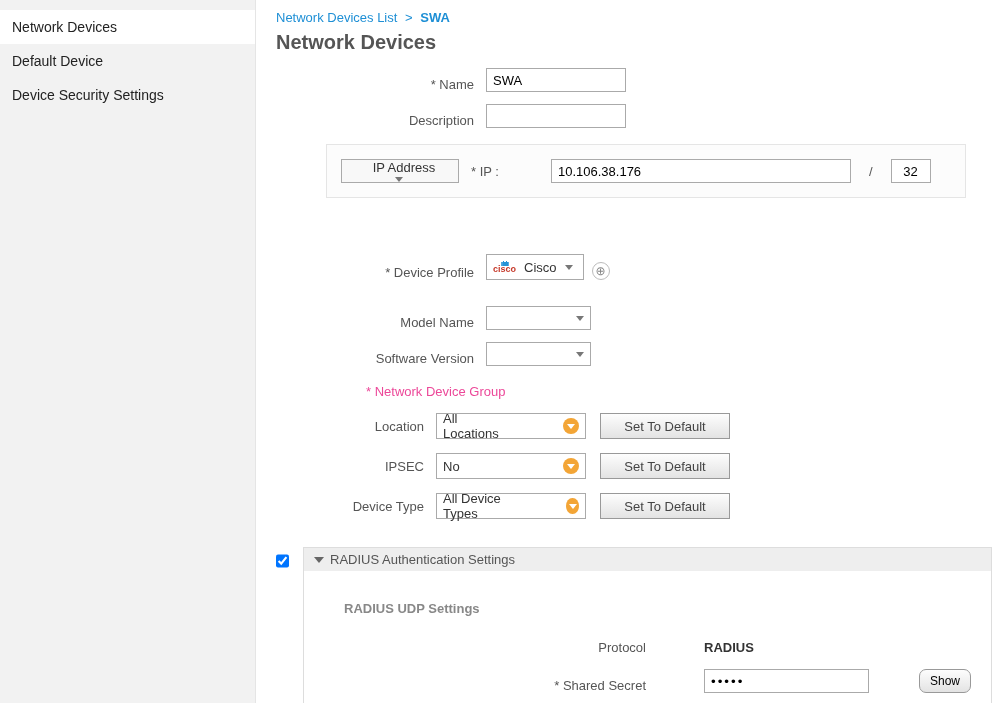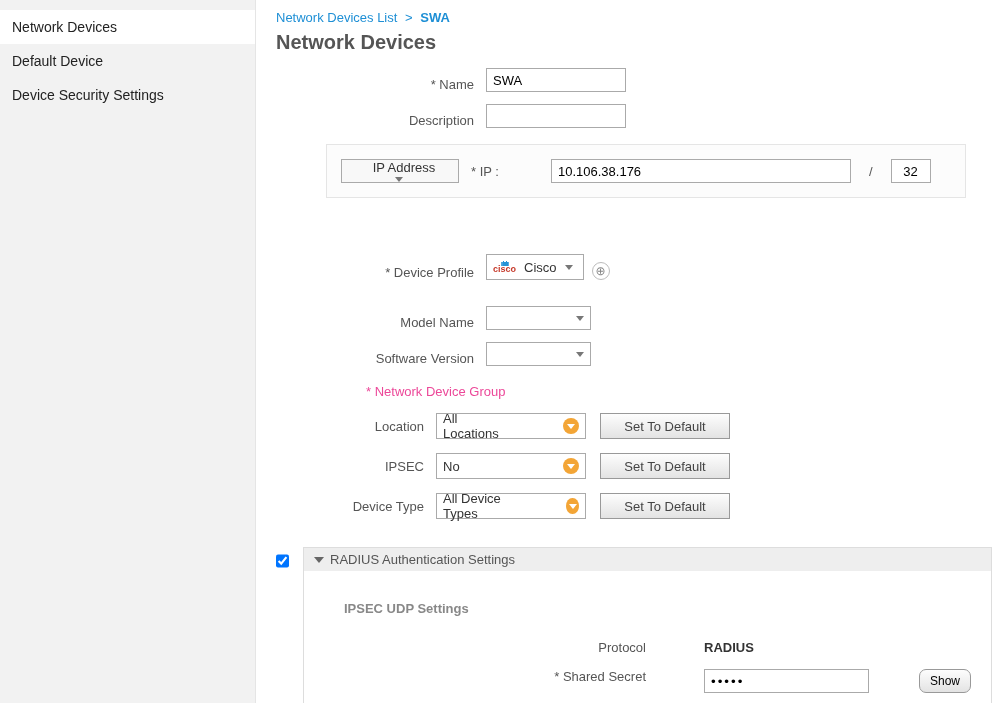--- a/index.html
+++ b/index.html
@@ -262,21 +262,21 @@
   .radius-body {
     padding: 30px 20px 10px 40px;
   }
   .sub-heading {
     font-weight: bold;
     color: #888;
     margin-bottom: 24px;
   }
   .radius-row {
     display: flex;
-    align-items: flex-start;
+    align-items: flex-end;
     margin-bottom: 14px;
     gap: 40px;
   }
   .radius-row .rlabel {
     width: 320px;
     text-align: right;
     padding-right: 18px;
     color: #555;
   }
   .radius-row .rvalue {
@@ -406,21 +406,21 @@
   </div>
 
   <div class="radius-wrap">
     <input type="checkbox" class="radius-checkbox" checked="" style="">
     <div class="radius-panel">
       <div class="radius-header">
         <span class="tri-down"></span>
         <span>RADIUS Authentication Settings</span>
       </div>
       <div class="radius-body">
-        <div class="sub-heading">IPSEC UDP Settings</div>
+        <div class="sub-heading">RADIUS UDP Settings</div>
 
         <div class="radius-row">
           <div class="rlabel">Protocol</div>
           <div class="rvalue">RADIUS</div>
         </div>
 
         <div class="radius-row">
           <div class="rlabel">* Shared Secret</div>
           <input type="text" class="secret-input" value="•••••" style="">
           <button class="show-btn">Show</button>

